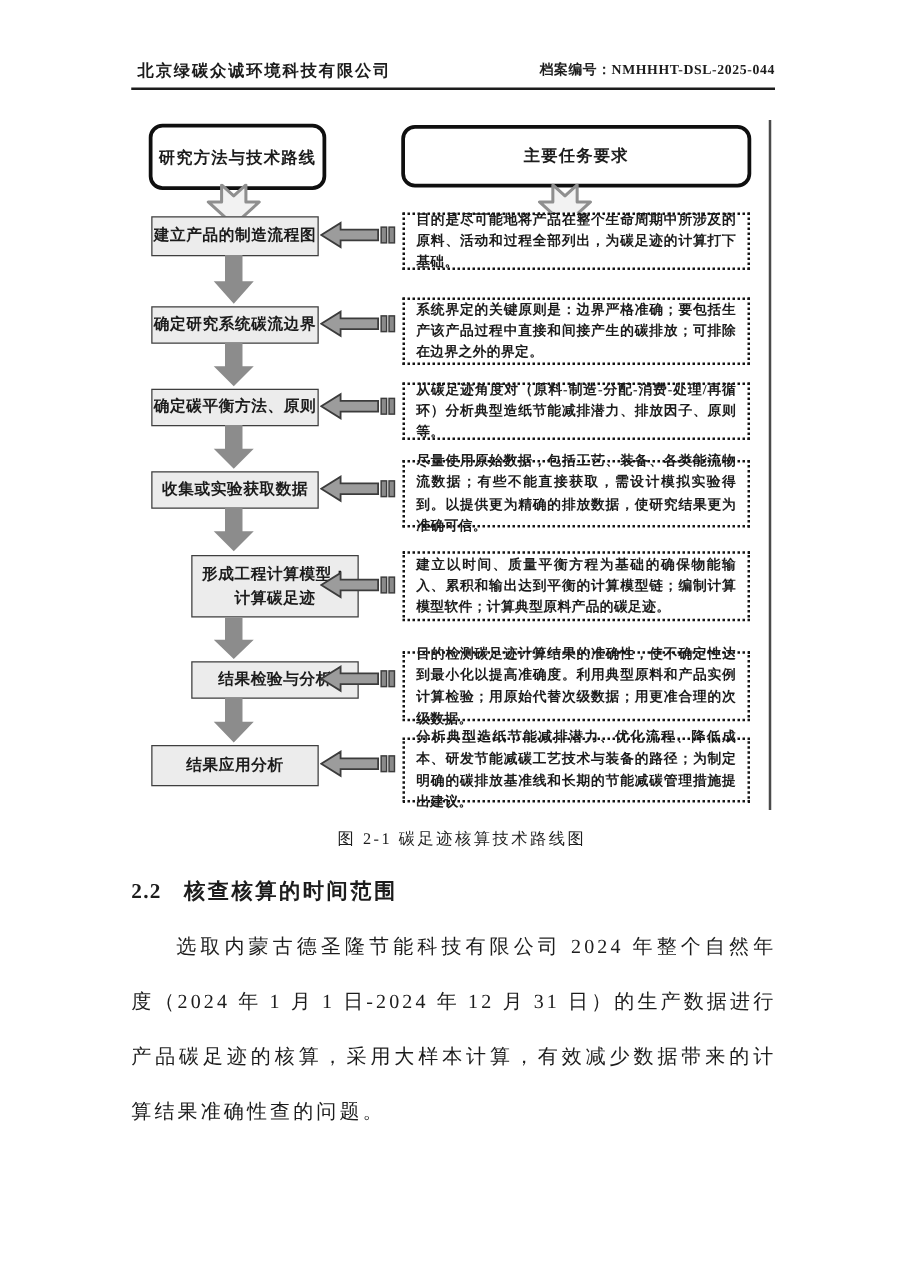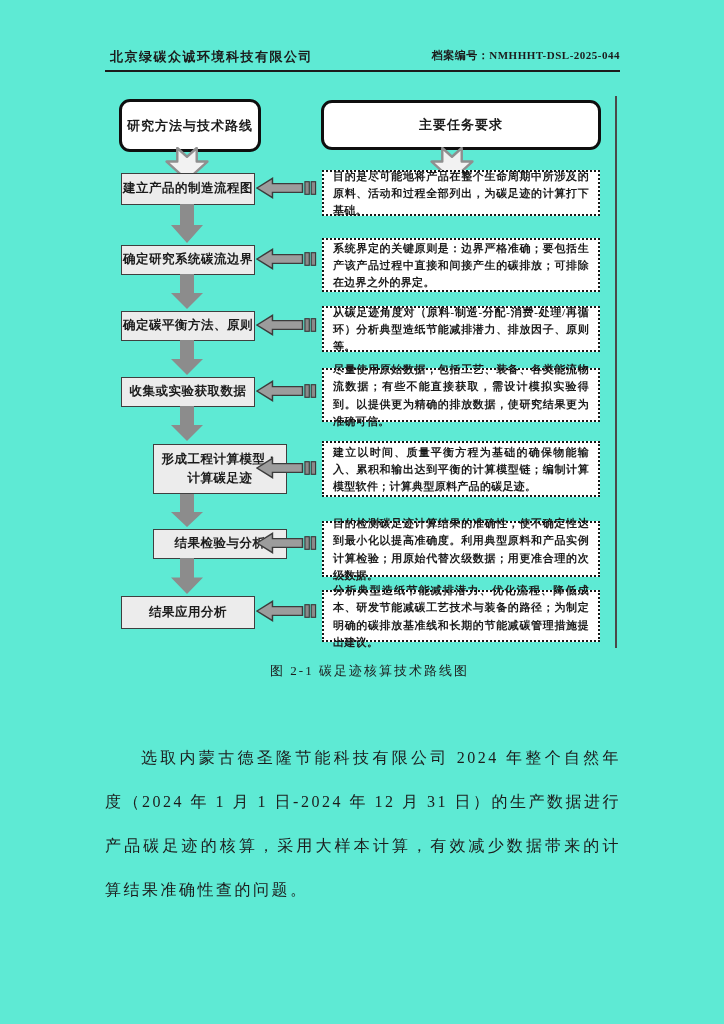--- a/index.html
+++ b/index.html
@@ -1,17 +1,17 @@
 <!DOCTYPE html>
 <html><head>
 <meta charset="utf-8">
 <style>
   html,body{margin:0;padding:0;background:#e9e9e9;}
   .page{
-    position:relative;width:724px;height:1024px;background:#5eead4;
+    position:relative;width:724px;height:1024px;background:#ffffff;
     font-family:"Liberation Serif","DejaVu Serif",serif;color:#1c1c1c;
     overflow:hidden;margin:0 auto;
   }
   
   .hdr-company{position:absolute;left:110px;top:48px;font-size:13px;font-weight:bold;letter-spacing:1.5px;}
   .hdr-doc{position:absolute;right:104px;top:48px;font-size:11px;font-weight:bold;letter-spacing:.5px;}
   .hdr-rule{position:absolute;left:105px;top:70px;width:515px;border-top:2px solid #1c1c1c;}
   
   .roundbox{
     position:absolute;border:3px solid #0f0f0f;border-radius:11px;background:#fff;
@@ -157,17 +157,20 @@
     </svg>
     <div class="dotbox" style="top:590px;height:52px;">
         <span>分析典型造纸节能减排潜力、优化流程、降低成本、研发节能减碳工艺技术与装备的路径；为制定明确的碳排放基准线和长期的节能减碳管理措施提出建议。</span>
       </div>
 
     <div class="vrule"></div>
 
     <div class="caption">图 2-1 碳足迹核算技术路线图</div>
   </div>
 
+  <div class="heading">
+    <span class="num">2.2</span><span>核查核算的时间范围</span>
+  </div>
 
   <div class="para">选取内蒙古德圣隆节能科技有限公司 2024 年整个自然年度（2024 年 1 月 1 日-2024 年 12 月 31 日）的生产数据进行产品碳足迹的核算，采用大样本计算，有效减少数据带来的计算结果准确性查的问题。</div>
 
 
 </div>
 
 </body></html>

